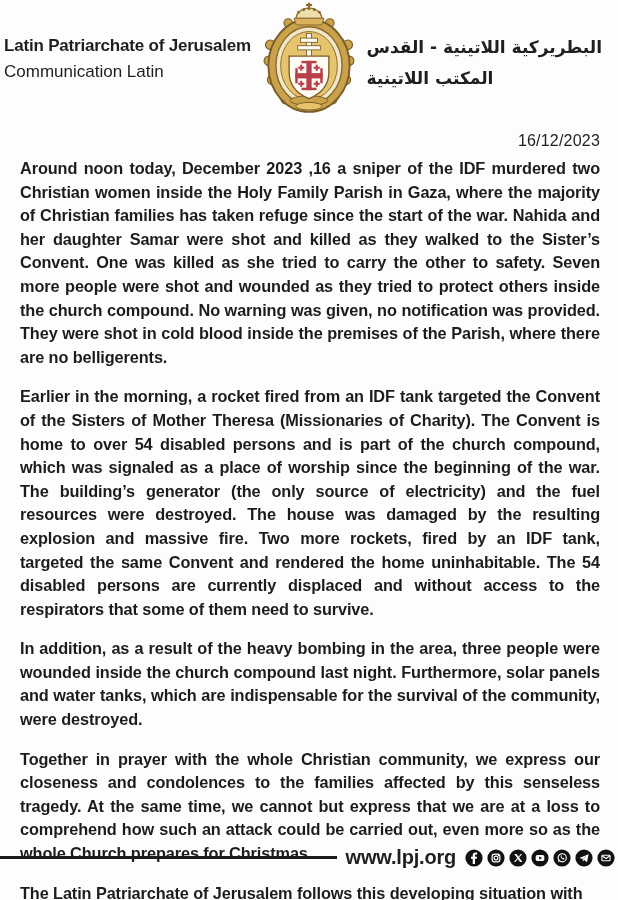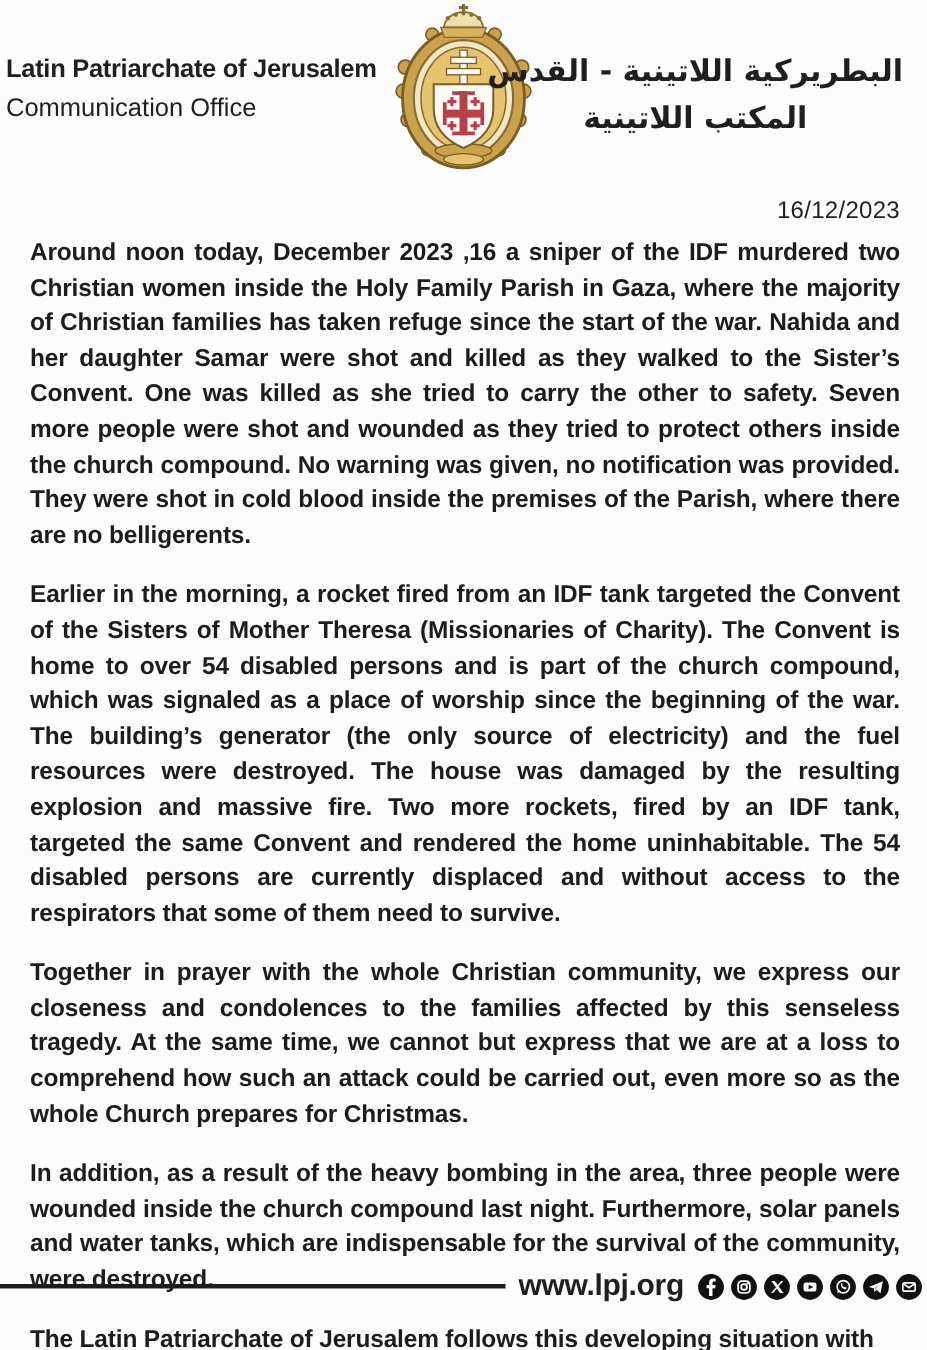--- a/index.html
+++ b/index.html
@@ -10,22 +10,22 @@
     color: #1f1f1f;
     overflow: hidden;
   }
   .page { position: relative; width: 618px; height: 872px; background: #fdfdfd; }
 
   
   .hdr-left { position: absolute; left: 4px; top: 33px; font-size: 17px; line-height: 26px; }
   .hdr-left .org { font-weight: 700; letter-spacing: -0.2px; }
   .hdr-left .office { font-weight: 400; }
   .emblem { position: absolute; left: 50%; margin-left: -52px; top: 2px; }
-  .hdr-right { position: absolute; right: 16px; top: 32px; text-align: center; direction: rtl;
-               font-size: 20px; font-weight: 700; line-height: 31px;
+  .hdr-right { position: absolute; right: 16px; top: 32px; text-align: left; direction: rtl;
+               font-size: 17px; font-weight: 700; line-height: 31px;
                font-family: "DejaVu Sans", "Liberation Sans", sans-serif; }
   .date { position: absolute; right: 18px; top: 121px; font-size: 16px; font-weight: 500;
           letter-spacing: 0.2px; margin-top: 11px; }
 
   
   .body-text { position: absolute; left: 20px; right: 18px; top: 157px; font-weight: bold; }
   .body-text p { margin: 0 0 16px 0; text-align: justify; font-size: 16.3px;
                  line-height: 23.6px; letter-spacing: -0.1px; color: #1c1c1c; }
   .body-text p:last-child { text-align: left; }
 
@@ -38,21 +38,21 @@
   .social span { display: inline-flex; width: 18px; height: 18px; }
   .social svg { width: 18px; height: 18px; display: block; }
 </style>
 </head>
 <body>
 
 <div class="page">
 
   <div class="hdr-left">
     <div class="org">Latin Patriarchate of Jerusalem</div>
-    <div class="office">Communication Office</div>
+    <div class="office">Communication Latin</div>
   </div>
 
   <div class="emblem">
     <svg viewBox="0 0 110 118" width="104" height="112" xmlns="http://www.w3.org/2000/svg">
 
       <g fill="#c9a24b" stroke="#7a5c26" stroke-width="1.2">
         <circle cx="14" cy="45" r="5"></circle>
           <circle cx="12.5" cy="62" r="5"></circle>
           <circle cx="16" cy="82" r="5"></circle>
         <circle cx="96" cy="45" r="5"></circle>
@@ -113,22 +113,22 @@
   <div class="hdr-right">
     <div>البطريركية اللاتينية - القدس</div>
     <div>المكتب اللاتينية</div>
   </div>
 
   <div class="date">16/12/2023</div>
 
   <div class="body-text">
     <p>Around noon today, December 2023 ,16 a sniper of the IDF murdered two Christian women inside the Holy Family Parish in Gaza, where the majority of Christian families has taken refuge since the start of the war. Nahida and her daughter Samar were shot and killed as they walked to the Sister’s Convent. One was killed as she tried to carry the other to safety. Seven more people were shot and wounded as they tried to protect others inside the church compound. No warning was given, no notification was provided. They were shot in cold blood inside the premises of the Parish, where there are no belligerents.</p>
     <p>Earlier in the morning, a rocket fired from an IDF tank targeted the Convent of the Sisters of Mother Theresa (Missionaries of Charity). The Convent is home to over 54 disabled persons and is part of the church compound, which was signaled as a place of worship since the beginning of the war. The building’s generator (the only source of electricity) and the fuel resources were destroyed. The house was damaged by the resulting explosion and massive fire. Two more rockets, fired by an IDF tank, targeted the same Convent and rendered the home uninhabitable. The 54 disabled persons are currently displaced and without access to the respirators that some of them need to survive.</p>
+    <p>In addition, as a result of the heavy bombing in the area, three people were wounded inside the church compound last night. Furthermore, solar panels and water tanks, which are indispensable for the survival of the community, were destroyed.</p>
     <p>Together in prayer with the whole Christian community, we express our closeness and condolences to the families affected by this senseless tragedy. At the same time, we cannot but express that we are at a loss to comprehend how such an attack could be carried out, even more so as the whole Church prepares for Christmas.</p>
-    <p>In addition, as a result of the heavy bombing in the area, three people were wounded inside the church compound last night. Furthermore, solar panels and water tanks, which are indispensable for the survival of the community, were destroyed.</p>
     <p>The Latin Patriarchate of Jerusalem follows this developing situation with great concern and shall provide additional information as needed.</p>
   </div>
 
   <div class="footer">
     <div class="rule"></div>
     <div class="site">www.lpj.org</div>
     <div class="social">
       <span>
         <svg viewBox="0 0 18 18">
             <circle cx="9" cy="9" r="8.6" fill="#111"></circle>

